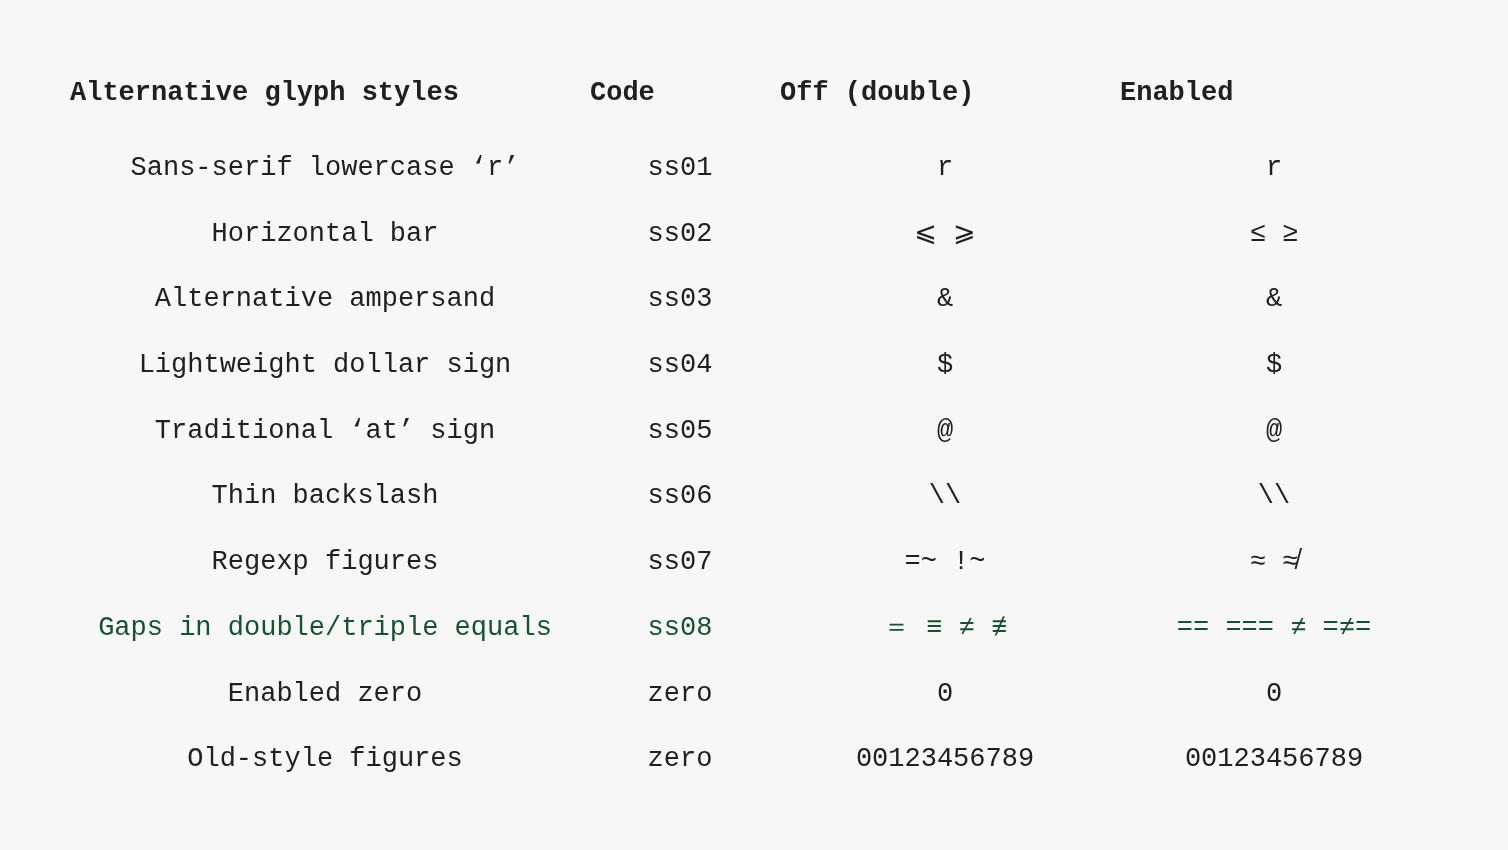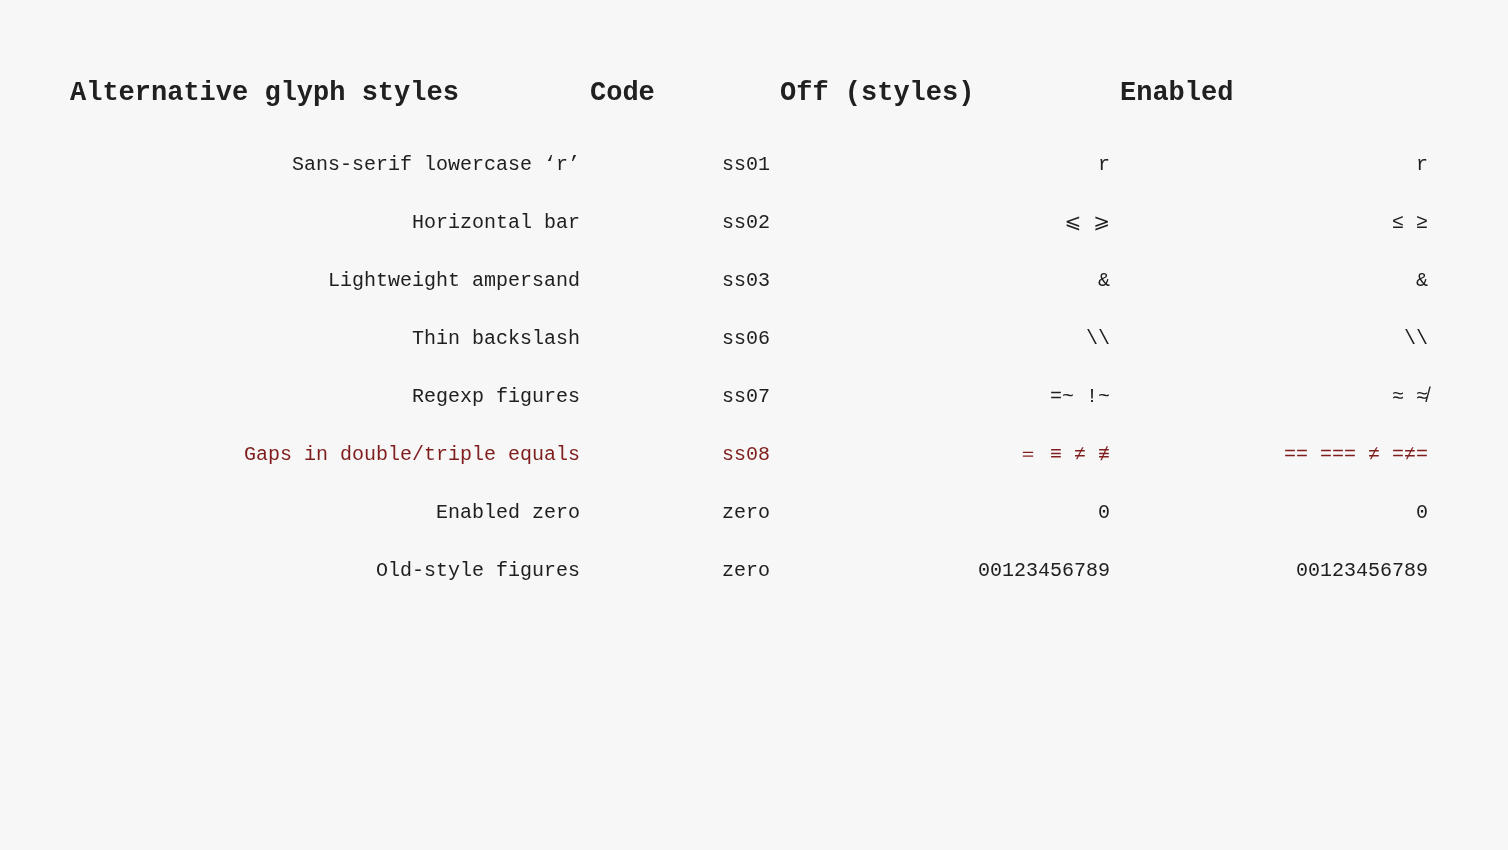--- a/index.html
+++ b/index.html
@@ -30,66 +30,78 @@
 
   table.glyph-table th {
     text-align: left;
     font-weight: 700;
     font-size: 27px;
     padding: 0 10px 28px 0;
     vertical-align: top;
     white-space: nowrap;
   }
   table.glyph-table td {
-    text-align: right;
-    font-size: 20px;
+    text-align: center;
+    font-size: 27px;
     line-height: 1.1;
     padding: 18px 10px 18px 0;
     vertical-align: middle;
     white-space: nowrap;
   }
-  tr.hl td { color: #7f1d1d; }
+  tr.hl td { color: #14532d; }
 </style>
 </head>
 <body>
 
 <div class="sheet">
   <table class="glyph-table">
     <colgroup>
       <col class="c-name">
         <col class="c-code">
         <col class="c-off">
         <col class="c-enabled">
     </colgroup>
     <thead>
       <tr>
         <th>Alternative glyph styles</th>
         <th>Code</th>
-        <th>Off (styles)</th>
+        <th>Off (double)</th>
         <th>Enabled</th>
       </tr>
     </thead>
     <tbody id="rows">
         <tr>
           <td>Sans-serif lowercase ‘r’</td>
           <td>ss01</td>
           <td>r</td>
           <td>r</td>
         </tr>
         <tr>
           <td>Horizontal bar</td>
           <td>ss02</td>
           <td>⩽  ⩾</td>
           <td>≤  ≥</td>
         </tr>
         <tr>
-          <td>Lightweight ampersand</td>
+          <td>Alternative ampersand</td>
           <td>ss03</td>
           <td>&amp;</td>
           <td>&amp;</td>
+        </tr>
+        <tr>
+          <td>Lightweight dollar sign</td>
+          <td>ss04</td>
+          <td>$</td>
+          <td>$</td>
+        </tr>
+        <tr>
+          <td>Traditional ‘at’ sign</td>
+          <td>ss05</td>
+          <td>@</td>
+          <td>@</td>
         </tr>
         <tr>
           <td>Thin backslash</td>
           <td>ss06</td>
           <td>\\</td>
           <td>\\</td>
         </tr>
         <tr>
           <td>Regexp figures</td>
           <td>ss07</td>

